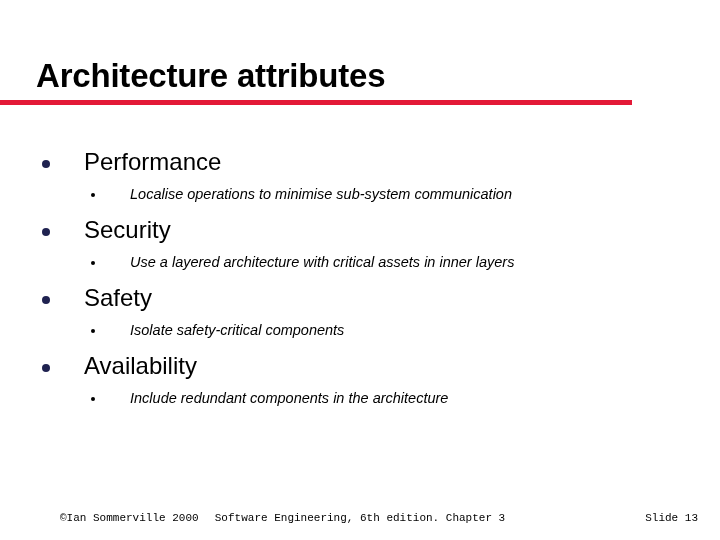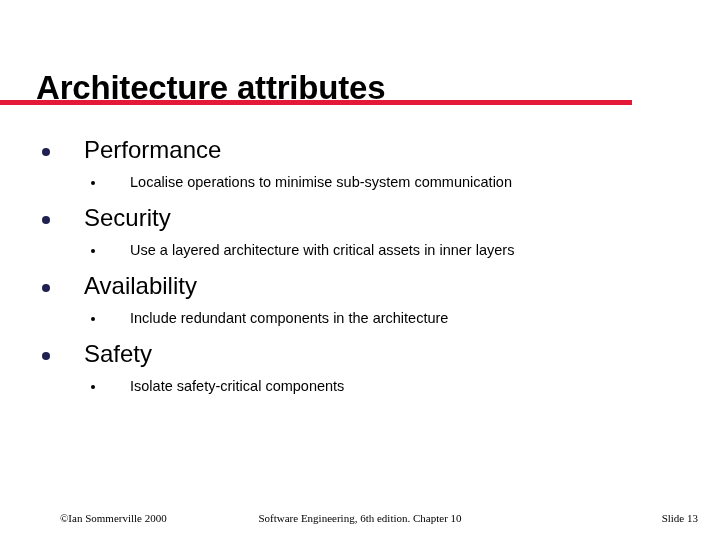--- a/index.html
+++ b/index.html
@@ -27,42 +27,42 @@
   
   #title-block {
     position: absolute;
     left: 0;
     top: 56px;
     width: 720px;
   }
   #page-title {
     position: absolute;
     left: 36px;
-    top: 12px;
+    top: 0;
     font-size: 33px;
     font-weight: bold;
     line-height: 40px;
     letter-spacing: -0.2px;
     color: #000000;
     white-space: nowrap;
   }
   #title-rule {
     position: absolute;
     left: 0;
     top: 44px;
     width: 632px;
     height: 5px;
     background: #E31937;
   }
 
   
   #bullet-list {
     position: absolute;
     left: 0;
-    top: 134px;
+    top: 146px;
     width: 720px;
   }
   .attr-group {
     position: relative;
     margin: 0;
     padding: 0;
   }
 
   .lvl1-row {
     position: relative;
@@ -84,20 +84,21 @@
     font-size: 24px;
     font-weight: normal;
     line-height: 32px;
     color: #000000;
     white-space: nowrap;
   }
 
   .lvl2-row {
     position: relative;
     height: 32px;
+    font-style: italic;
   }
   .lvl2-bullet {
     position: absolute;
     left: 91px;
     top: 11px;
     width: 4px;
     height: 4px;
     border-radius: 50%;
     background: #000000;
   }
@@ -111,21 +112,21 @@
     white-space: nowrap;
   }
 
   
   #slide-footer {
     position: absolute;
     left: 0;
     top: 512px;
     width: 720px;
     height: 20px;
-    font-family: Liberation Serif, serif;
+    font-family: Liberation Mono, monospace;
     font-size: 11px;
     color: #000000;
   }
   #footer-copyright {
     position: absolute;
     left: 60px;
     top: 0;
     white-space: nowrap;
   }
   #footer-center {
@@ -172,41 +173,41 @@
       </div>
       <div class="lvl2-row">
         <span class="lvl2-bullet"></span>
         <span class="lvl2-label">Use a layered architecture with critical assets in inner layers</span>
       </div>
     </div>
 
     <div class="attr-group">
       <div class="lvl1-row">
         <span class="lvl1-bullet" style="background: rgb(31, 34, 80);"></span>
+        <span class="lvl1-label">Safety</span>
+      </div>
+      <div class="lvl2-row">
+        <span class="lvl2-bullet"></span>
+        <span class="lvl2-label">Isolate safety-critical components</span>
+      </div>
+    </div>
+
+    <div class="attr-group">
+      <div class="lvl1-row">
+        <span class="lvl1-bullet" style="background: rgb(31, 34, 80);"></span>
         <span class="lvl1-label">Availability</span>
       </div>
       <div class="lvl2-row">
         <span class="lvl2-bullet"></span>
         <span class="lvl2-label">Include redundant components in the architecture</span>
-      </div>
-    </div>
-
-    <div class="attr-group">
-      <div class="lvl1-row">
-        <span class="lvl1-bullet" style="background: rgb(31, 34, 80);"></span>
-        <span class="lvl1-label">Safety</span>
-      </div>
-      <div class="lvl2-row">
-        <span class="lvl2-bullet"></span>
-        <span class="lvl2-label">Isolate safety-critical components</span>
       </div>
     </div>
 
 
   </div>
 
   <div id="slide-footer">
     <span id="footer-copyright">©Ian Sommerville 2000</span>
-    <span id="footer-center">Software Engineering, 6th edition. Chapter 10</span>
+    <span id="footer-center">Software Engineering, 6th edition. Chapter 3</span>
     <span id="footer-slide-number">Slide 13</span>
   </div>
 
 </div>
 
 </body></html>

